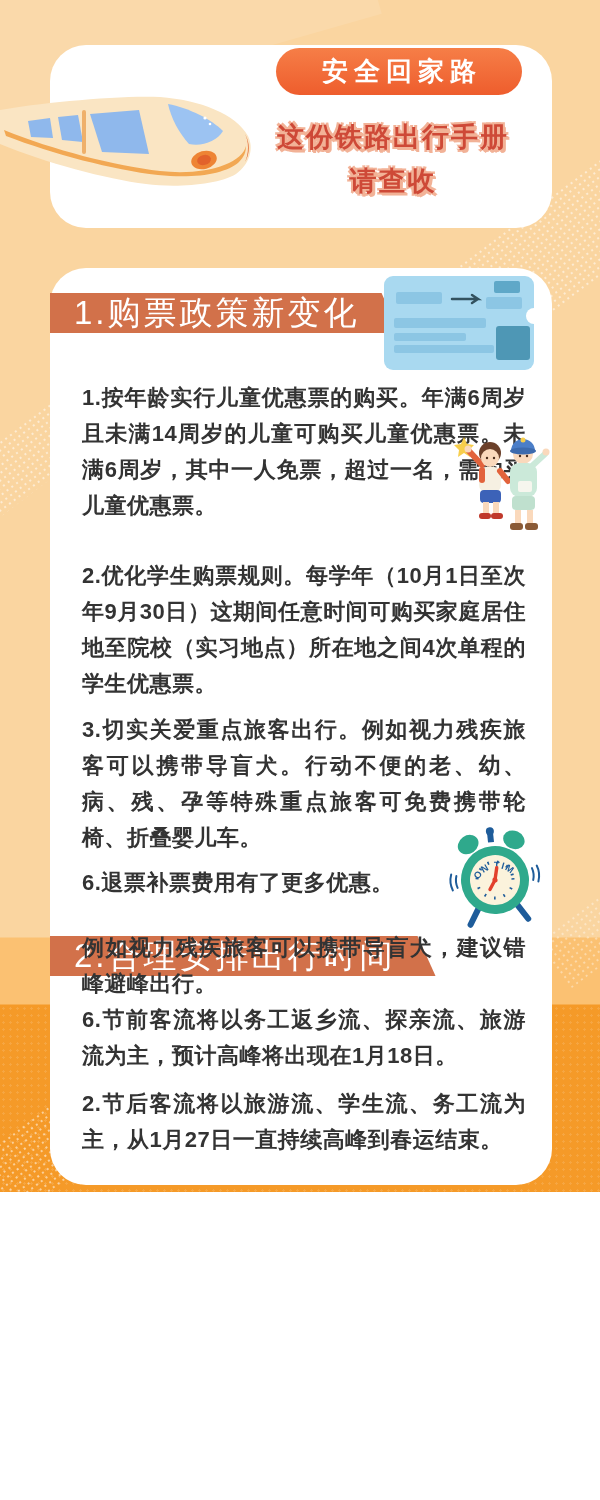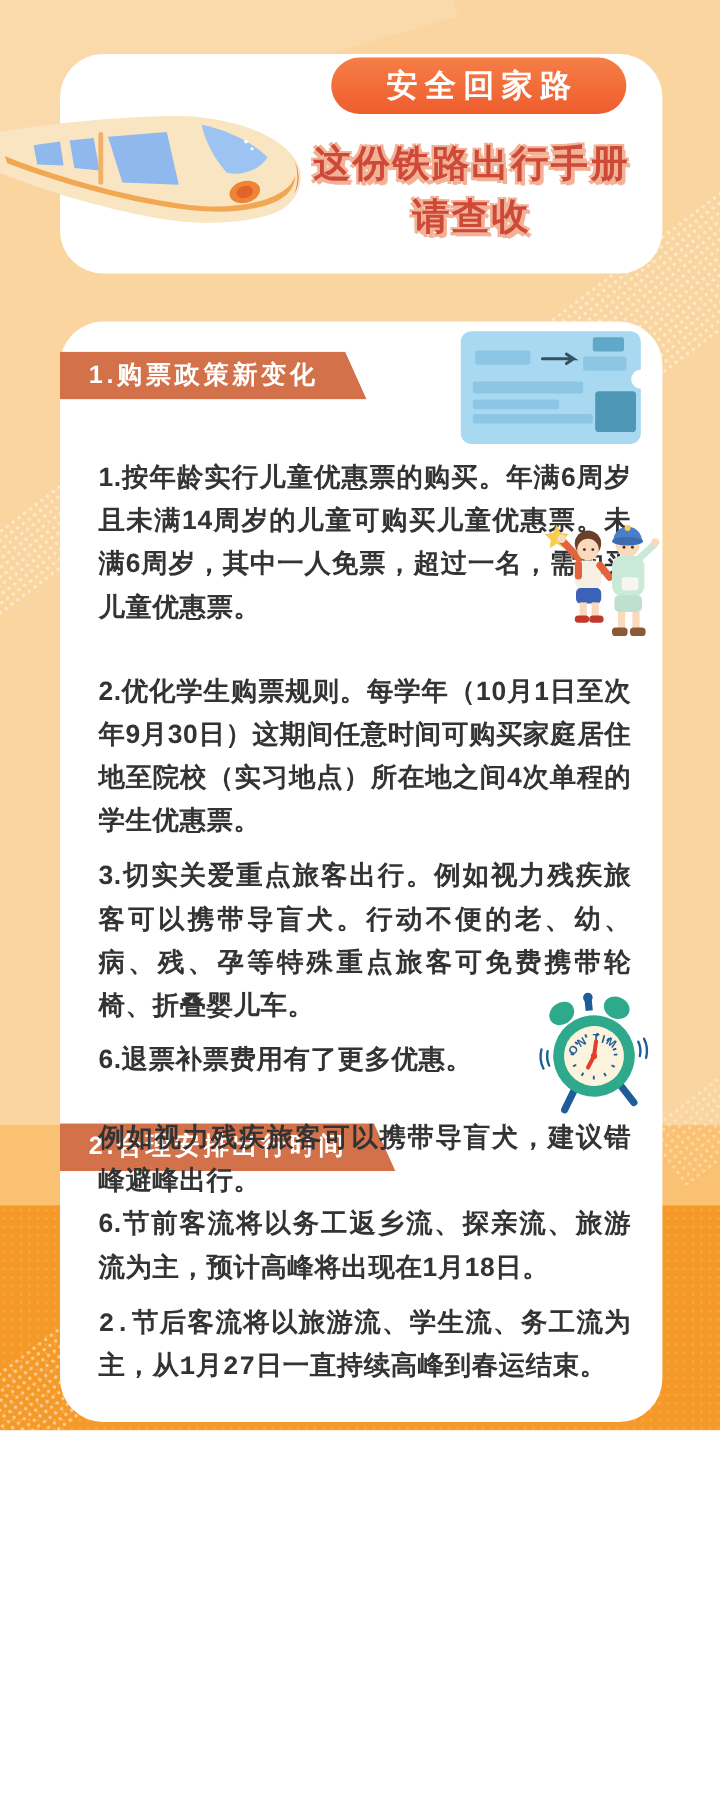--- a/index.html
+++ b/index.html
@@ -24,37 +24,37 @@
   
   .card{position:absolute;left:50px;width:502px;background:#fff;border-radius:36px;}
   #card-hero{top:45px;height:183px;}
   #card-main{top:268px;height:917px;}
   
   .badge{position:absolute;left:226px;top:3px;width:246px;height:47px;border-radius:26px;
     background:linear-gradient(180deg,#F67E47,#EE5D2D);
     color:#fff;font-size:26px;font-weight:bold;letter-spacing:6px;text-indent:6px;
     display:flex;align-items:center;justify-content:center;}
   .hero-title{position:absolute;left:188px;right:4px;top:70px;text-align:center;
-    color:#CE4937;font-weight:800;font-size:31px;line-height:44px;letter-spacing:2px;
+    color:#CE4937;font-weight:800;font-size:27px;line-height:44px;letter-spacing:2px;
     text-shadow:-2px -2px 0 #F2B297,2px -2px 0 #F2B297,-2px 2px 0 #F2B297,2px 2px 0 #F2B297,3px 3px 0 #F2B297;}
   .train{position:absolute;left:-2px;top:80px;width:262px;height:122px;z-index:6;}
   
   .sec-banner{position:absolute;left:0;height:40px;background:#D2714A;color:#fff;
-    font-size:21px;font-weight:700;line-height:40px;letter-spacing:3px;
+    font-size:33px;font-weight:400;line-height:40px;letter-spacing:3px;
     padding:0 40px 0 24px;
     clip-path:polygon(0 0,calc(100% - 18px) 0,100% 100%,0 100%);}
   #banner1{top:25px;}
   #banner2{top:620px;margin-top:48px;}
   
   .para{position:absolute;left:32px;right:26px;font-size:22px;line-height:36px;
     color:#333;font-weight:600;letter-spacing:.5px;text-align:justify;}
   #p1{top:90px;} #p2{top:268px;} #p3{top:422px;} #p4{top:575px;right:130px;}
   #sec2text{top:662px;}
   #sec2text p{margin:0;}
-  #sec2text p.gap{margin-top:12px;font-family:Liberation Mono, monospace;}
+  #sec2text p.gap{margin-top:12px;}
   
   .ticket{position:absolute;right:16px;top:6px;width:154px;height:98px;}
   .kids{position:absolute;right:-2px;top:155px;width:102px;height:128px;z-index:3;}
   .clock{position:absolute;right:8px;top:556px;width:98px;height:106px;}
   .footer-art{position:absolute;left:0;top:1200px;width:600px;height:300px;}
 </style>
 </head>
 <body>
 
 <div id="poster">

